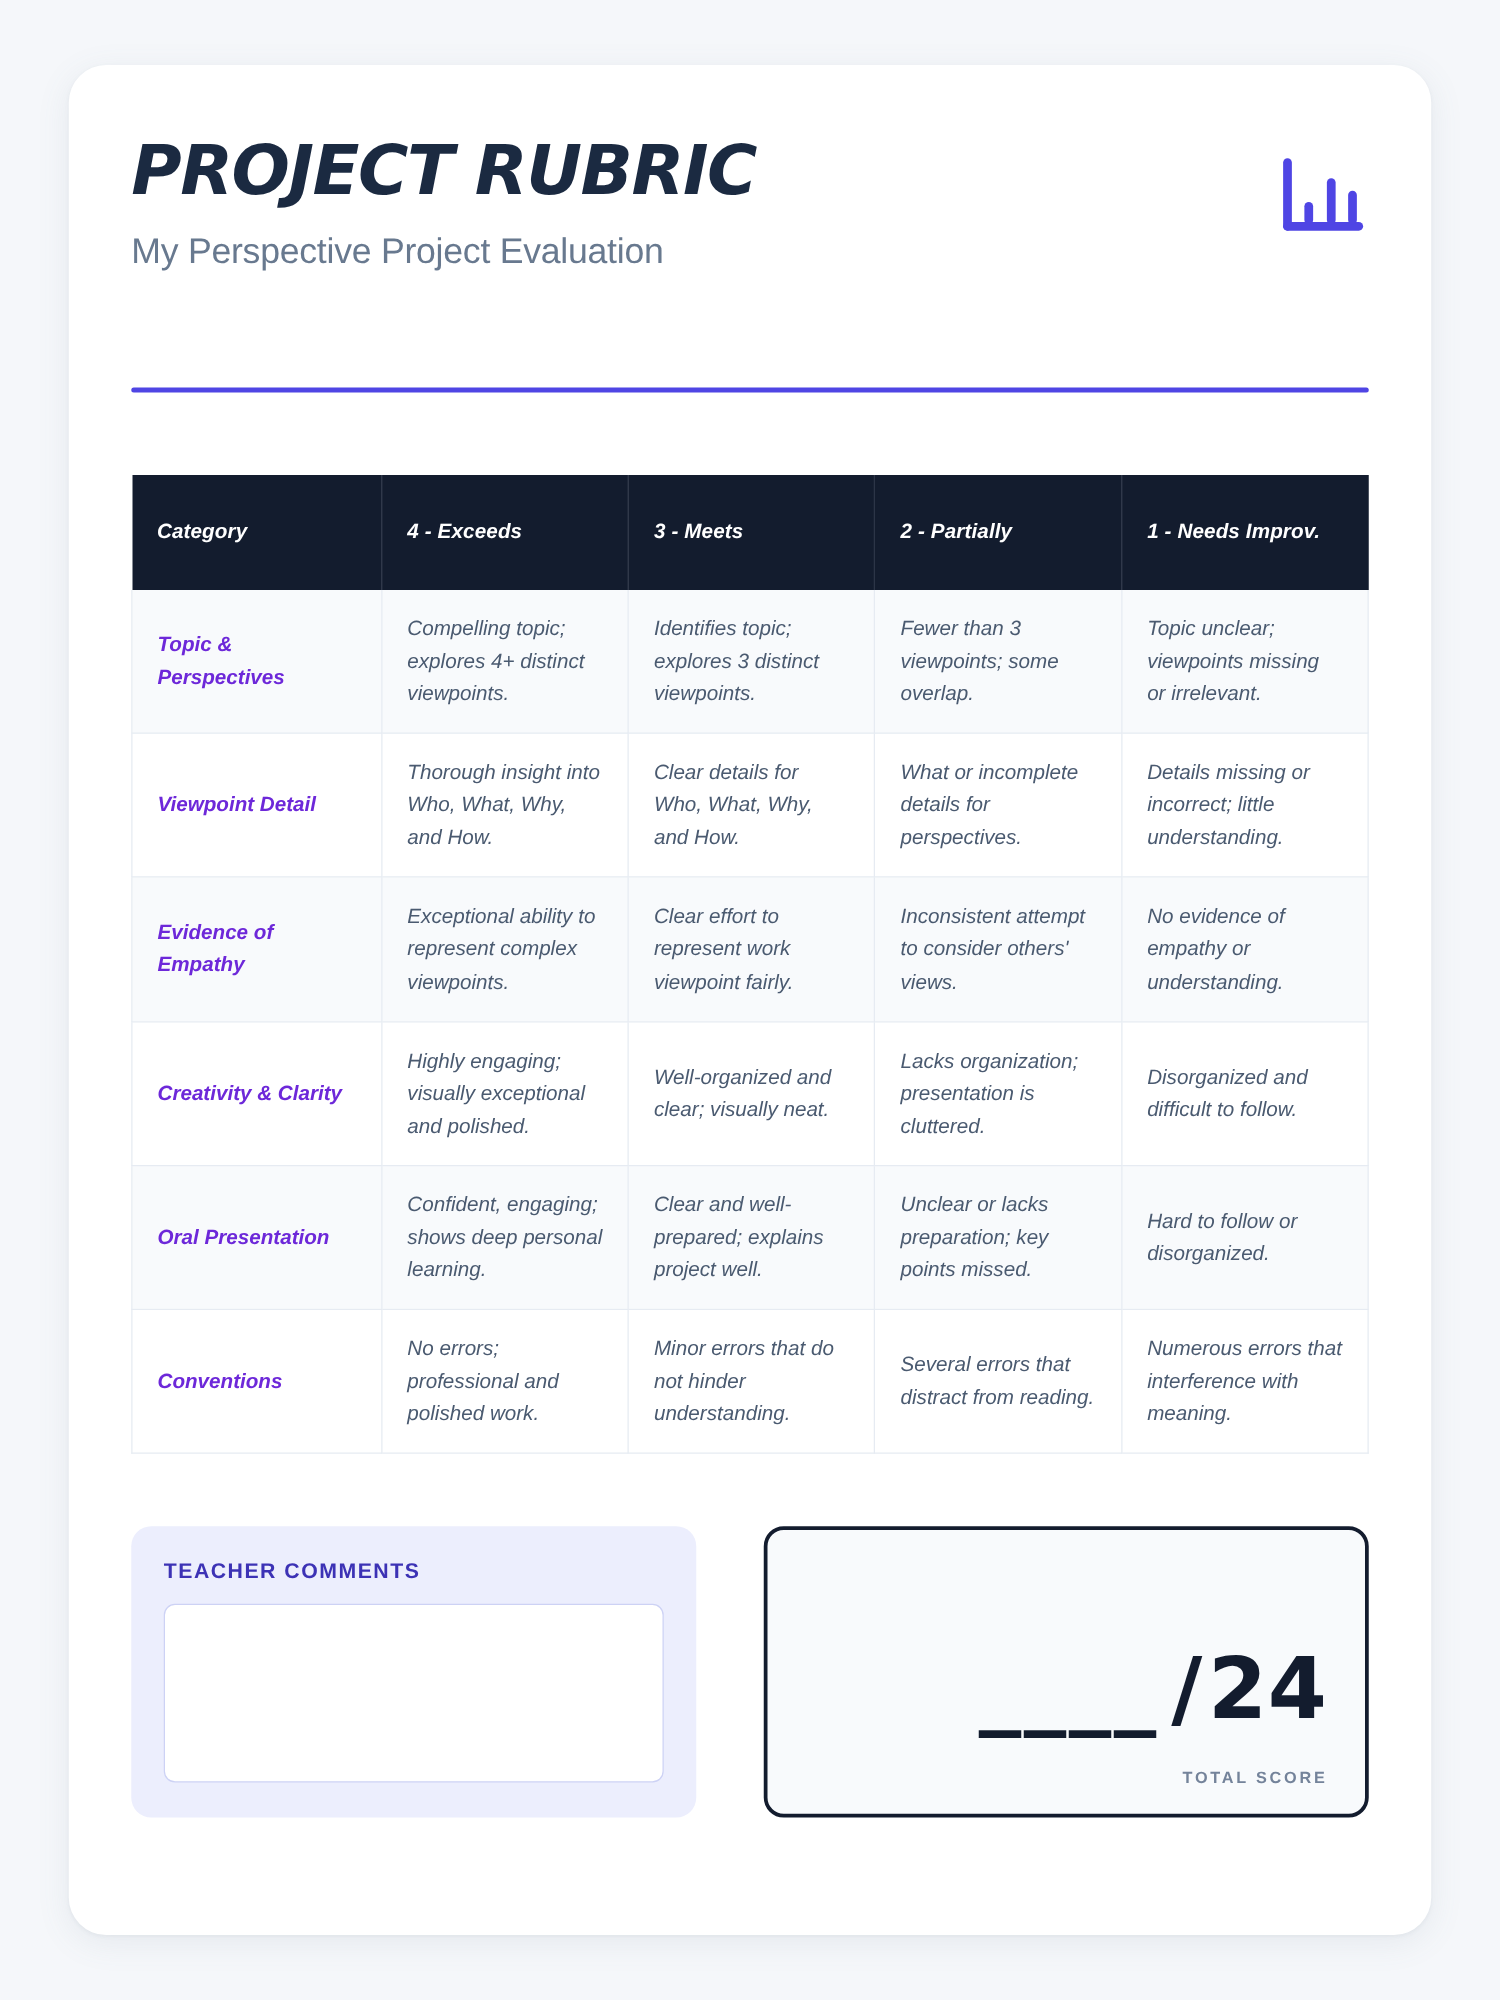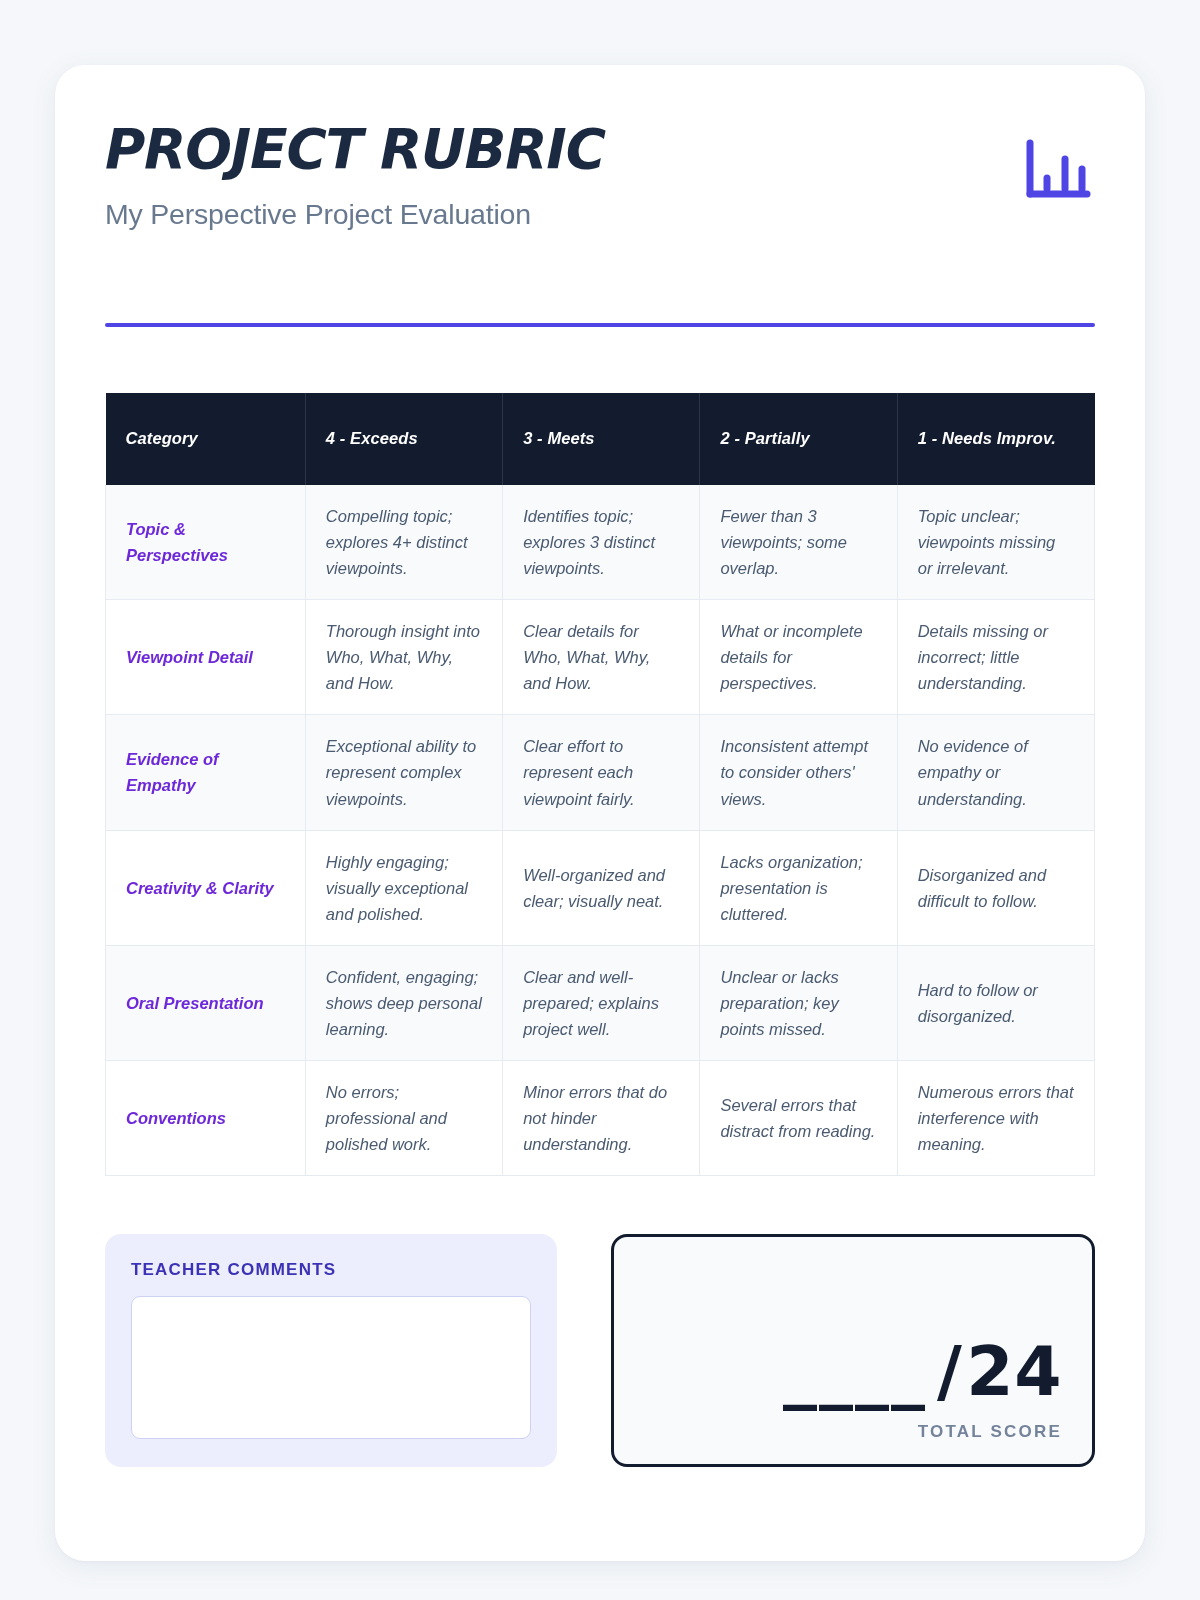--- a/index.html
+++ b/index.html
@@ -13,21 +13,21 @@
   body {
     background: #f5f7fa;
     font-family: "Liberation Sans", sans-serif;
     -webkit-font-smoothing: antialiased;
   }
 
   .page {
     position: relative;
     width: 1200px;
     height: 1547px;
-    padding: 65px 55px;
+    padding: 52px 55px;
   }
 
   
   .card {
     position: relative;
     width: 1090px;
     height: 1496px;
     background: #ffffff;
     border-radius: 30px;
     box-shadow: 0 6px 26px rgba(100, 116, 139, 0.10),
@@ -187,22 +187,22 @@
     color: #131c2e;
     line-height: 1;
     letter-spacing: 0.5px;
     white-space: nowrap;
   }
 
   .score-value .blank { letter-spacing: 2px; }
   .score-value .slash { margin: 0 4px 0 10px; }
 
   .score-caption {
-    margin-top: 16px;
-    font-size: 17px;
+    margin-top: 28px;
+    font-size: 13px;
     font-weight: 700;
     color: #74839a;
     letter-spacing: 2.2px;
   }
 </style>
 </head>
 <body>
 
 <div class="page">
   <div class="card">
@@ -257,21 +257,21 @@
           <tr>
             <td class="cat">Viewpoint Detail</td>
             <td>Thorough insight into Who, What, Why, and How.</td>
             <td>Clear details for Who, What, Why, and How.</td>
             <td>What or incomplete details for perspectives.</td>
             <td>Details missing or incorrect; little understanding.</td>
           </tr>
           <tr>
             <td class="cat">Evidence of Empathy</td>
             <td>Exceptional ability to represent complex viewpoints.</td>
-            <td>Clear effort to represent each viewpoint fairly.</td>
+            <td>Clear effort to represent work viewpoint fairly.</td>
             <td>Inconsistent attempt to consider others' views.</td>
             <td>No evidence of empathy or understanding.</td>
           </tr>
           <tr>
             <td class="cat">Creativity &amp; Clarity</td>
             <td>Highly engaging; visually exceptional and polished.</td>
             <td>Well-organized and clear; visually neat.</td>
             <td>Lacks organization; presentation is cluttered.</td>
             <td>Disorganized and difficult to follow.</td>
           </tr>

